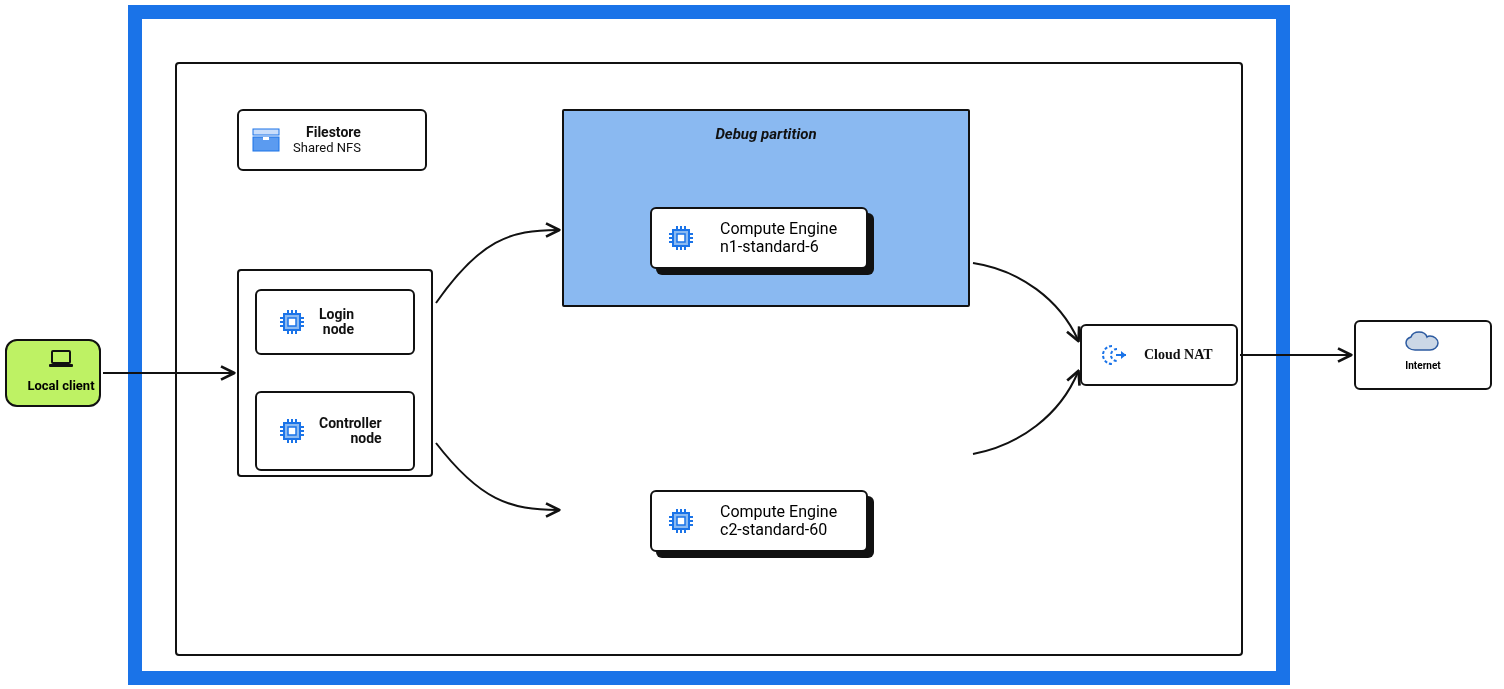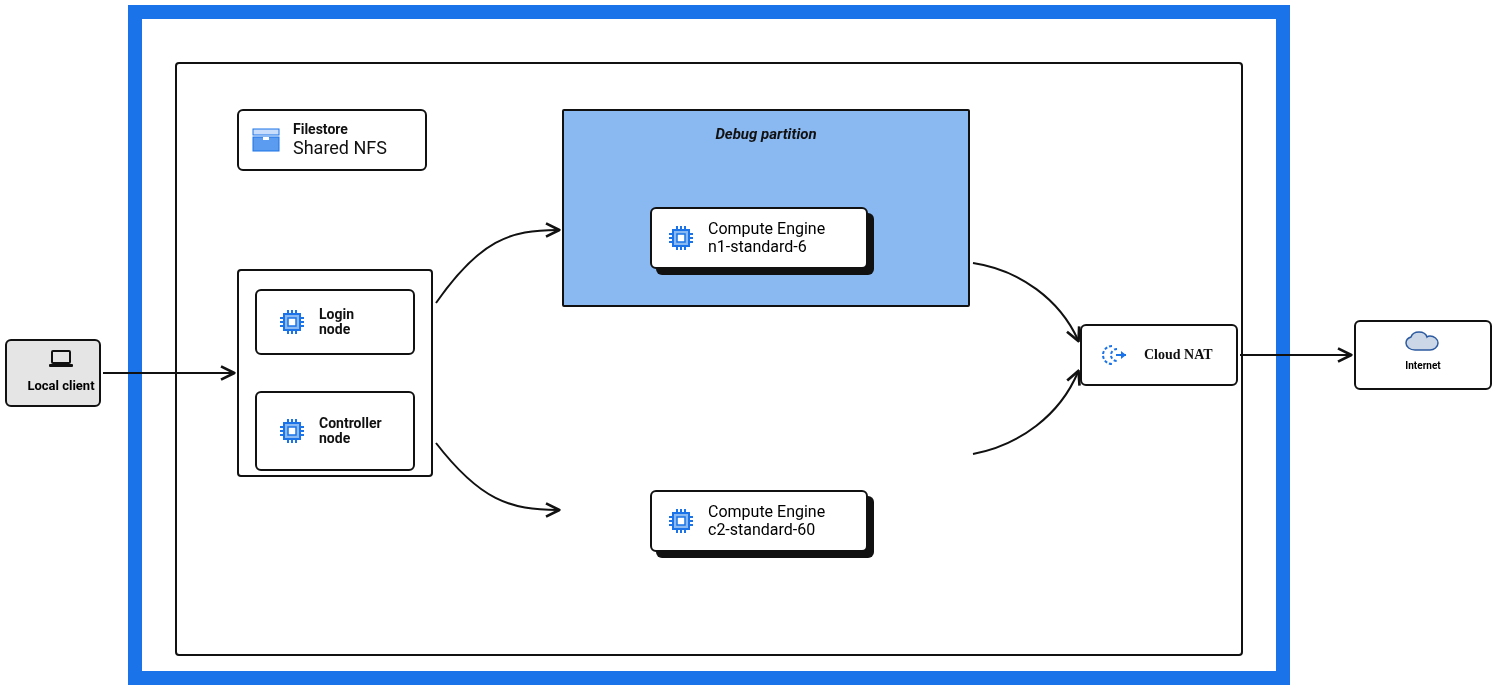--- a/index.html
+++ b/index.html
@@ -45,22 +45,22 @@
     position: absolute;
     background: #fff;
     border: 2px solid #111;
     border-radius: 6px;
     display: flex;
     align-items: center;
     padding: 10px 20px;
     gap: 12px;
   }
   .card .title { font-weight: 700; font-size: 14px; color: #111; }
-  .card .sub   { font-size: 18px; color: #111; }
-  .stack-label .title { line-height: 1.1; }
+  .card .sub   { font-size: 13px; color: #111; }
+  .stack-label .title { line-height: 1.1; text-align: right; }
 
   .small-card { padding: 10px 12px; }
 
   .shadow-card {
     position: absolute;
   }
   .shadow-card .shadow {
     position: absolute;
     left: 6px; top: 6px;
     width: 100%; height: 100%;
@@ -68,21 +68,21 @@
     border-radius: 6px;
   }
   .shadow-card .face {
     position: relative;
     background: #fff;
     border: 2px solid #111;
     border-radius: 6px;
     display: flex;
     align-items: center;
     padding: 16px 14px;
-    gap: 12px;
+    gap: 24px;
     width: 100%; height: 100%;
   }
 
   .partition {
     position: absolute;
     background: #8AB9F1;
     border: 2px solid #111;
     border-radius: 2px;
   }
   .partition .pt-title {
@@ -98,23 +98,23 @@
 
   .nodes-group {
     position: absolute;
     border: 2px solid #111;
     border-radius: 4px;
     background: #fff;
   }
 
   .local-card {
     position: absolute;
-    background: #e5e5e5;
-    border: 2px solid #111;
-    border-radius: 6px;
+    background: #bef264;
+    border: 2px solid #111;
+    border-radius: 12px;
     text-align: center;
     padding-top: 8px;
     padding-left: 16px;
   }
   .local-card .icon { font-size: 22px; display:block; margin-bottom: 4px;}
   .local-card .lab { font-weight:700; font-size:13px; }
 
   .internet-card {
     position: absolute;
     background: #fff;

